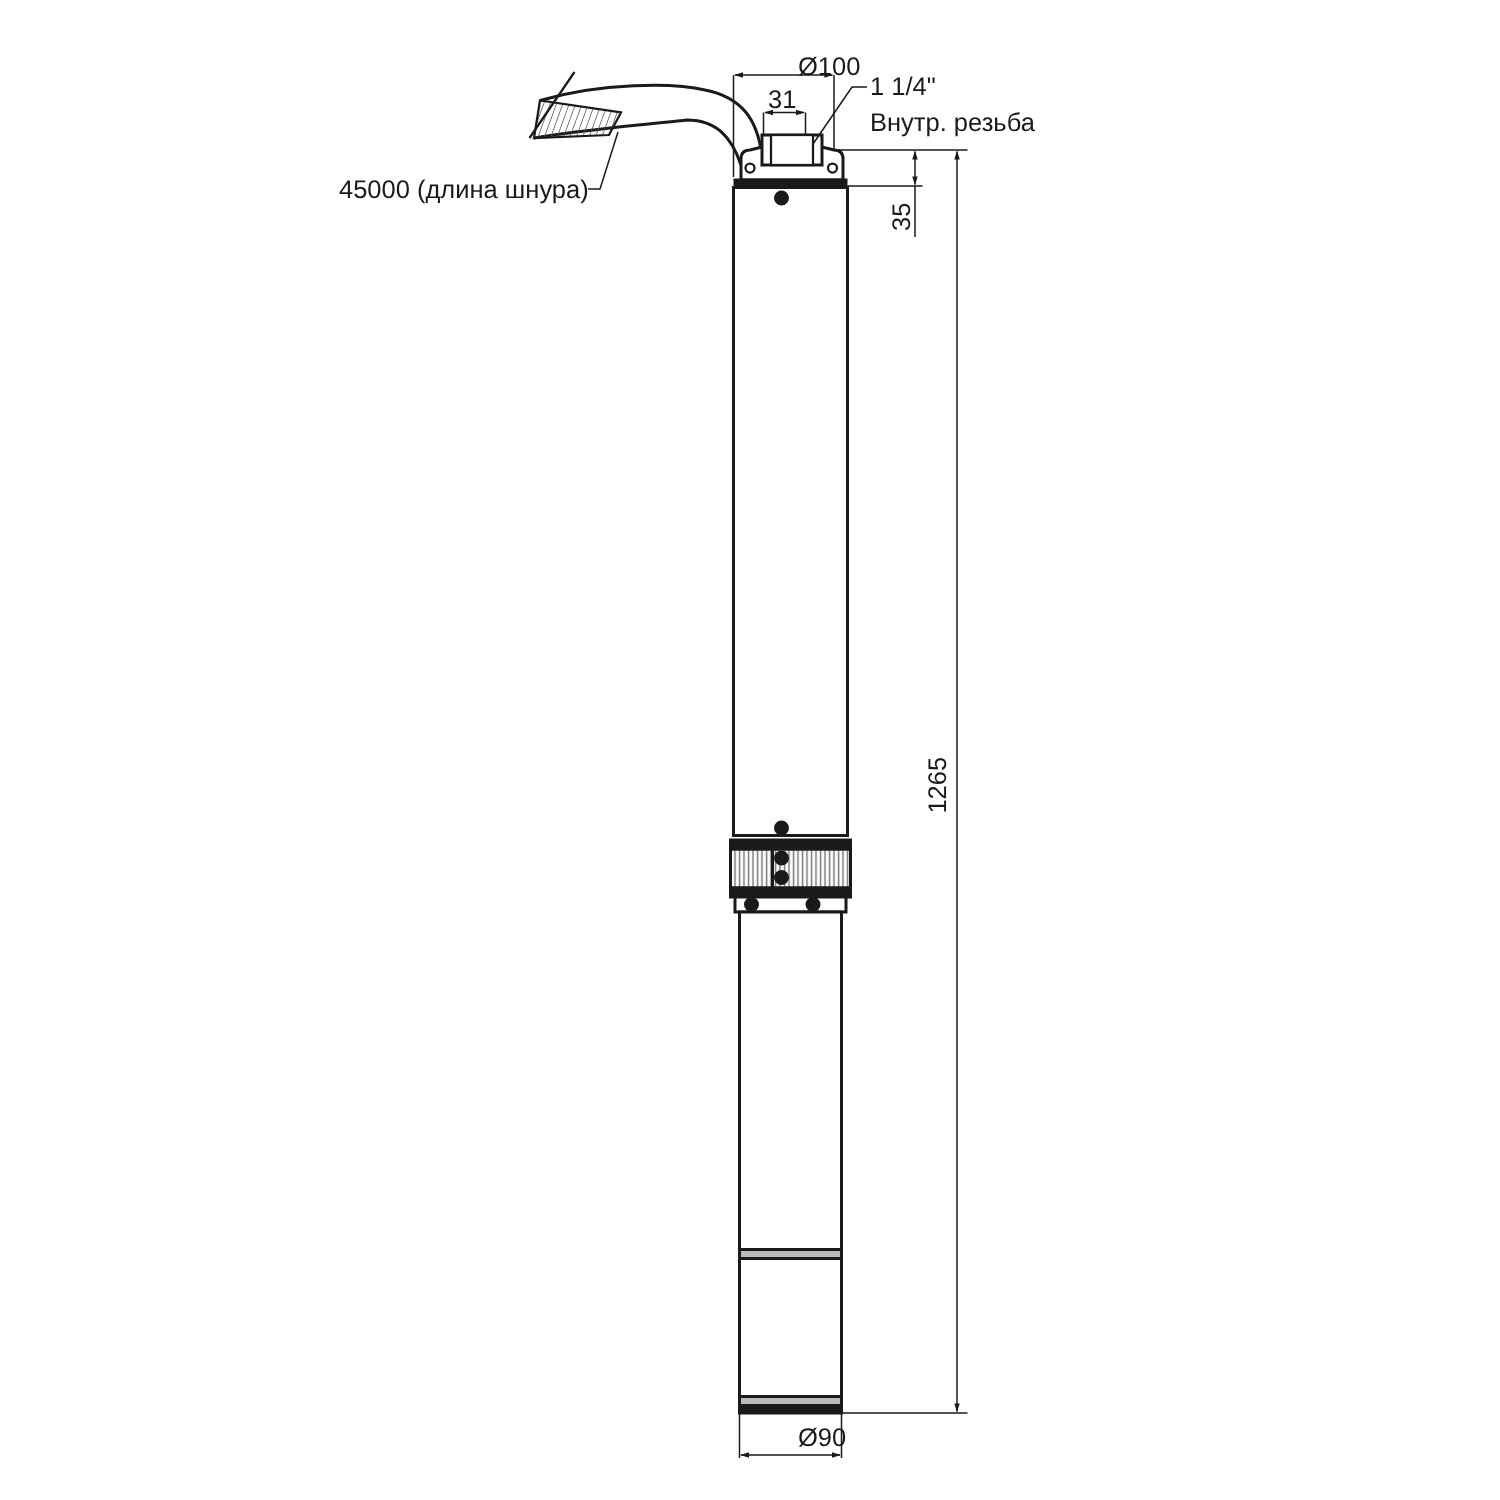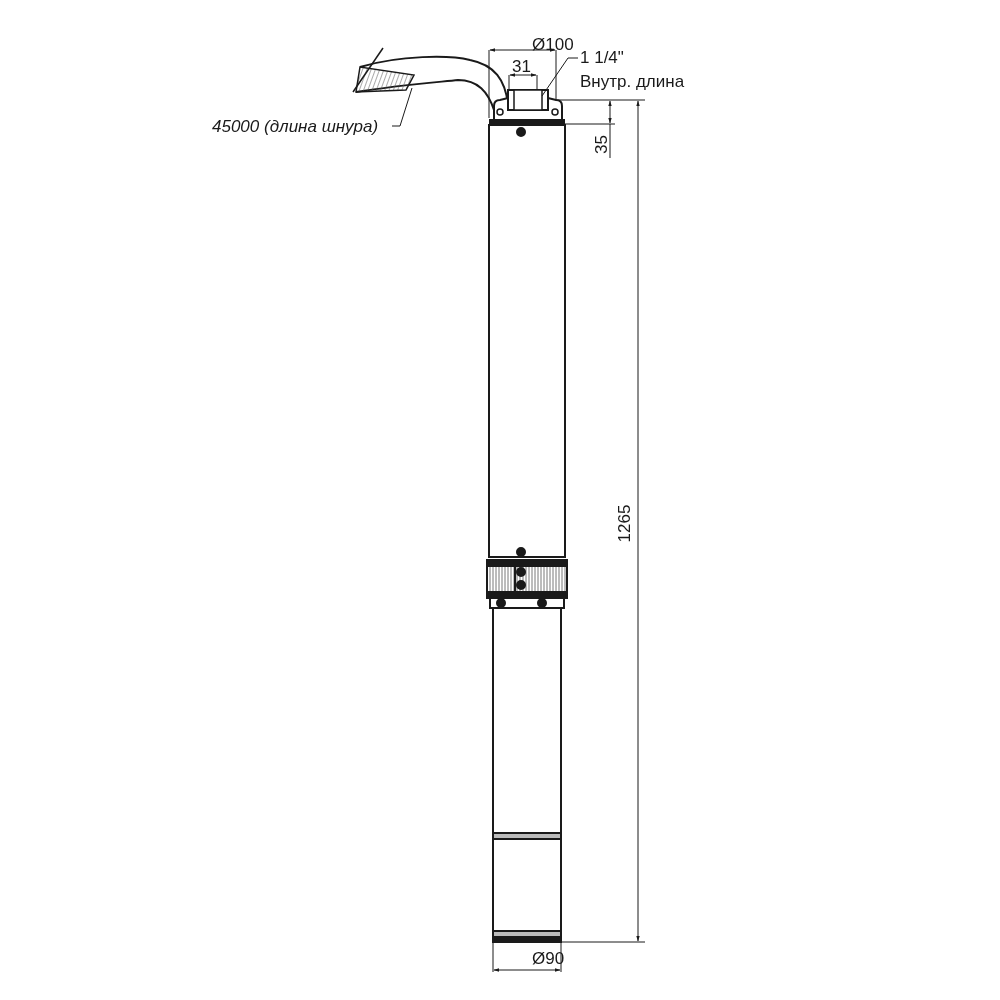--- a/index.html
+++ b/index.html
@@ -91,17 +91,17 @@
 
     <line x1="493" y1="942" x2="493" y2="972"></line>
     <line x1="561" y1="942" x2="561" y2="972"></line>
     <line x1="494" y1="970" x2="560" y2="970" marker-start="url(#arr)" marker-end="url(#arr)"></line>
   </g>
 </svg>
 
 <div class="lbl" style="left:496px; top:36px;margin-left:36px;">Ø100</div>
 <div class="lbl" style="left:512px; top:58px;">31</div>
 <div class="lbl" style="left:580px; top:49px;">1 1/4"</div>
-<div class="lbl" style="left:580px; top:73px;">Внутр. длина</div>
-<div class="lbl" style="left:212px; top:118px;font-style:italic;">45000 (длина шнура)</div>
+<div class="lbl" style="left:580px; top:73px;">Внутр. резьба</div>
+<div class="lbl" style="left:226px; top:118px;">45000 (длина шнура)</div>
 <div class="lbl vert" style="left:592px; top:136px;">35</div>
 <div class="lbl vert" style="left:606px; top:515px;">1265</div>
 <div class="lbl" style="left:532px; top:950px;">Ø90</div>
 
 </body></html>

